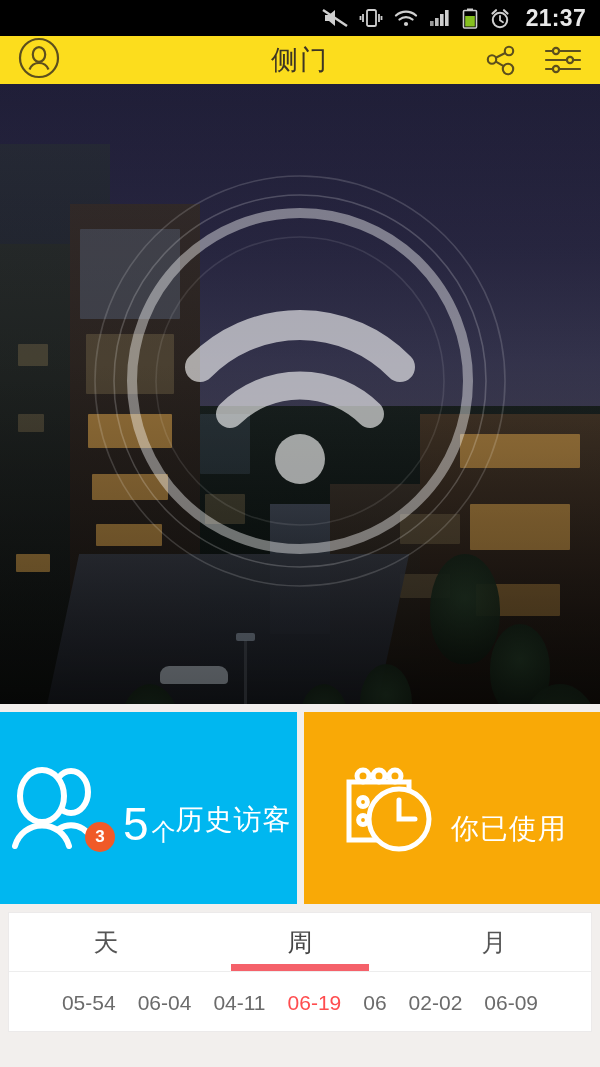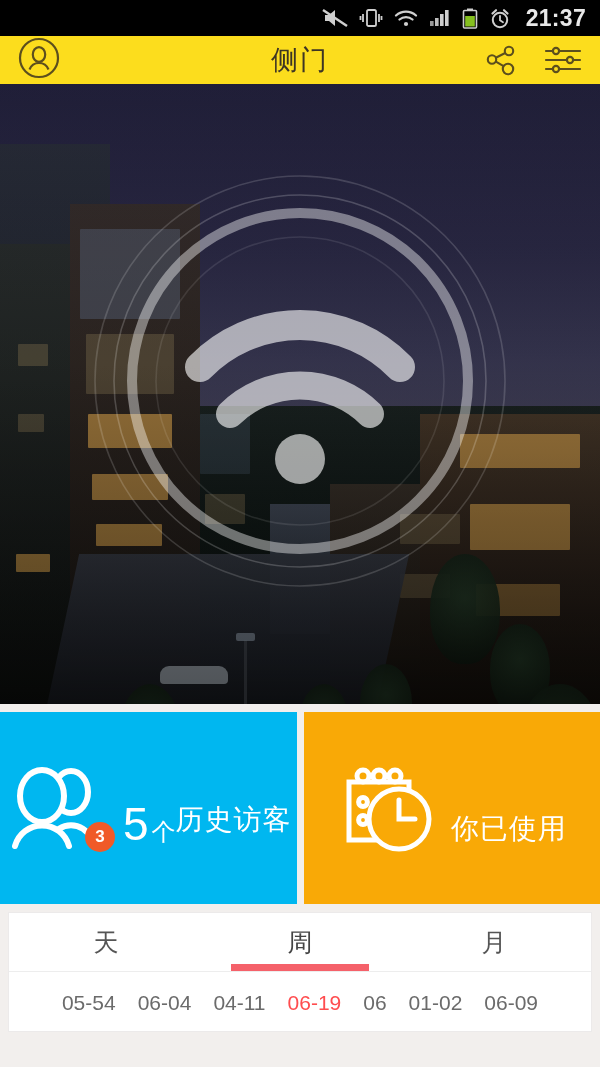--- a/index.html
+++ b/index.html
@@ -336,18 +336,18 @@
       <div class="tab active">周</div>
       <div class="tab">月</div>
     </div>
     <div class="tabs-sep"></div>
     <div class="dates">
       <div class="date">05-54</div>
       <div class="date">06-04</div>
       <div class="date">04-11</div>
       <div class="date active">06-19</div>
       <div class="date">06</div>
-      <div class="date">01-02</div>
+      <div class="date">02-02</div>
       <div class="date">06-09</div>
     </div>
   </div>
 
 </div>
 
 </body></html>

